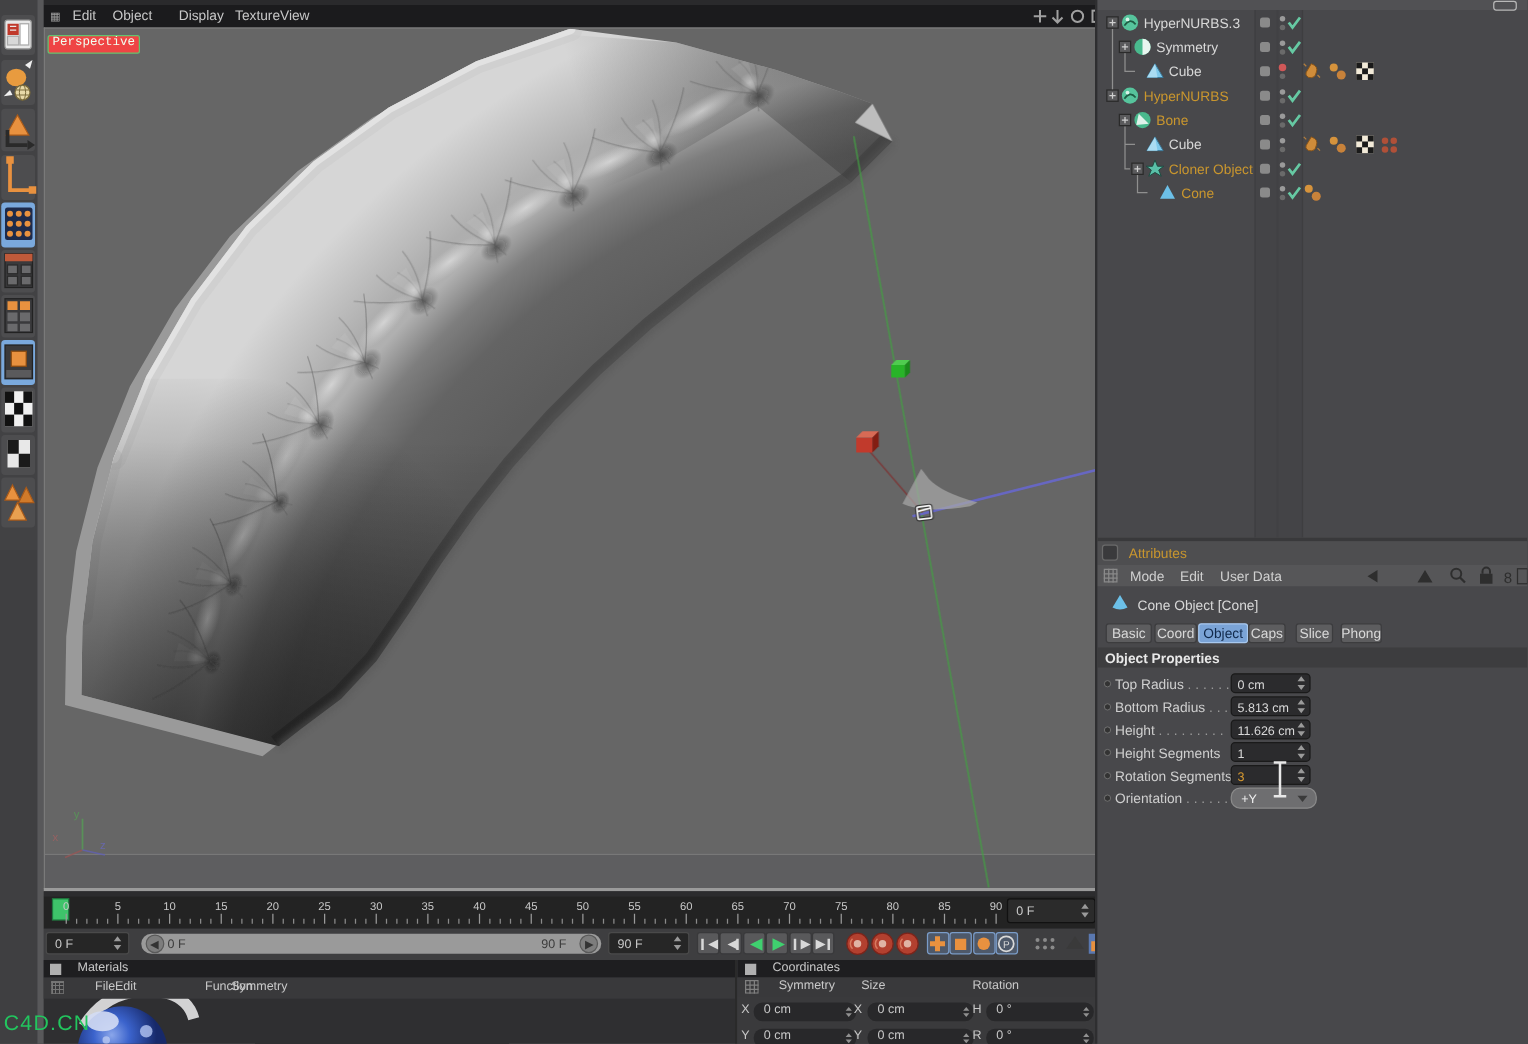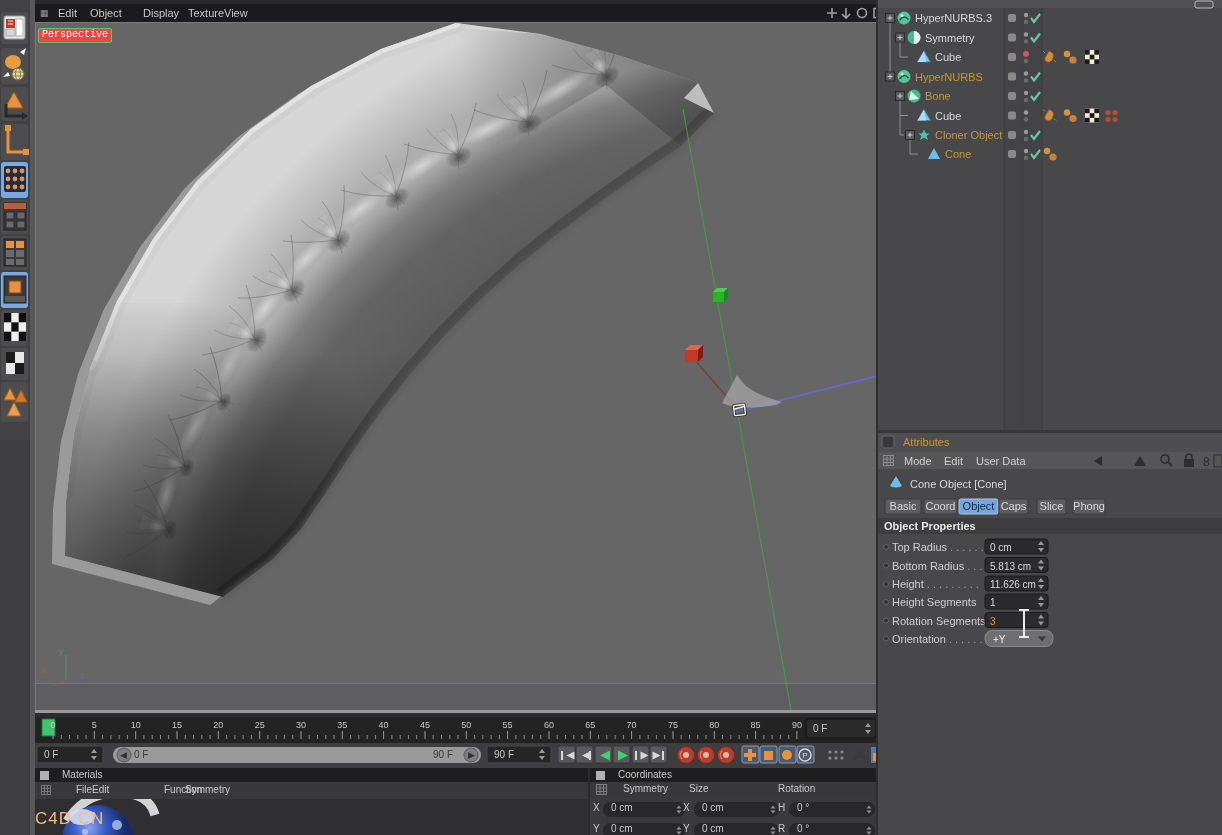--- a/index.html
+++ b/index.html
@@ -761,13 +761,13 @@
         <path d="M160,206.5 l8,0 l-4,5 Z" fill="#3a3a3a"></path>
         <g stroke="#e8e8e8" stroke-width="2">
           <line x1="146" y1="180" x2="146" y2="207"></line>
           <line x1="141" y1="180" x2="151" y2="180"></line>
           <line x1="141" y1="207" x2="151" y2="207"></line>
         </g>
       </svg>
     </div>
 </div>
 
-<div class="abs" style="left:3px;top:809px;color:#fdba74;font-size:17px;letter-spacing:1px;z-index:60;margin-left:32px;">C4D.CN</div>
+<div class="abs" style="left:3px;top:809px;color:#22c55e;font-size:17px;letter-spacing:1px;z-index:60;">C4D.CN</div>
 
 </body></html>

